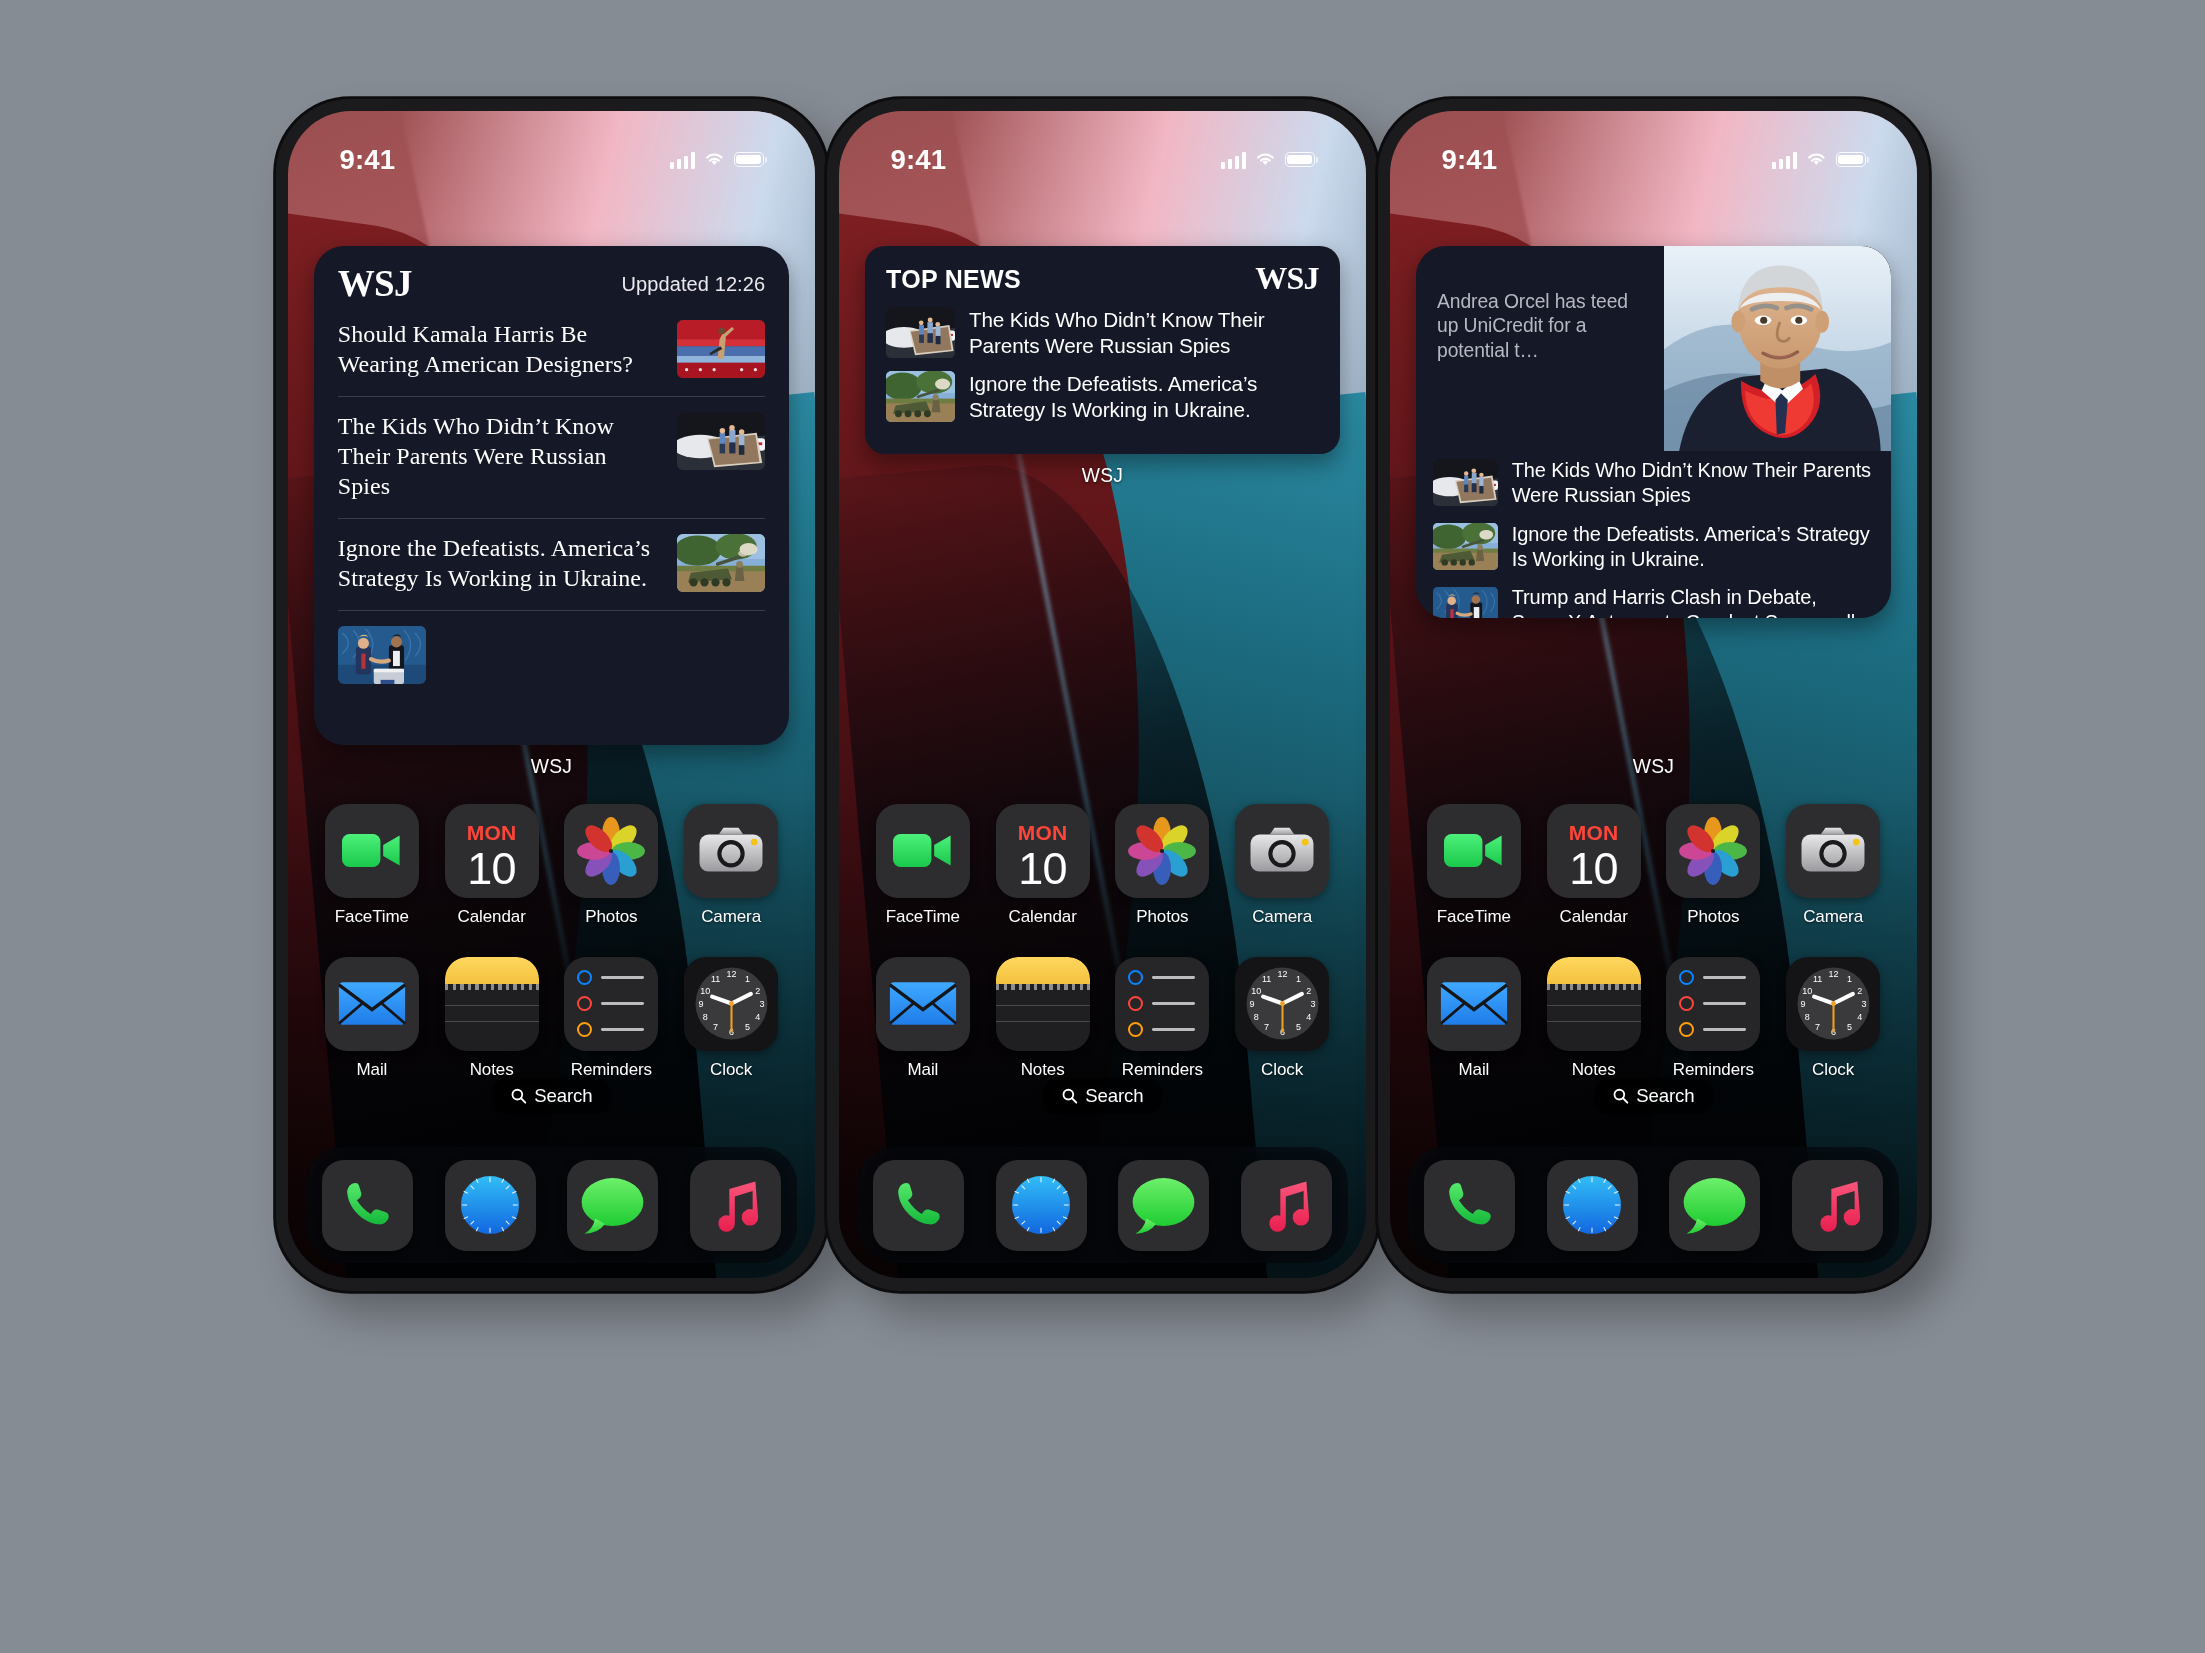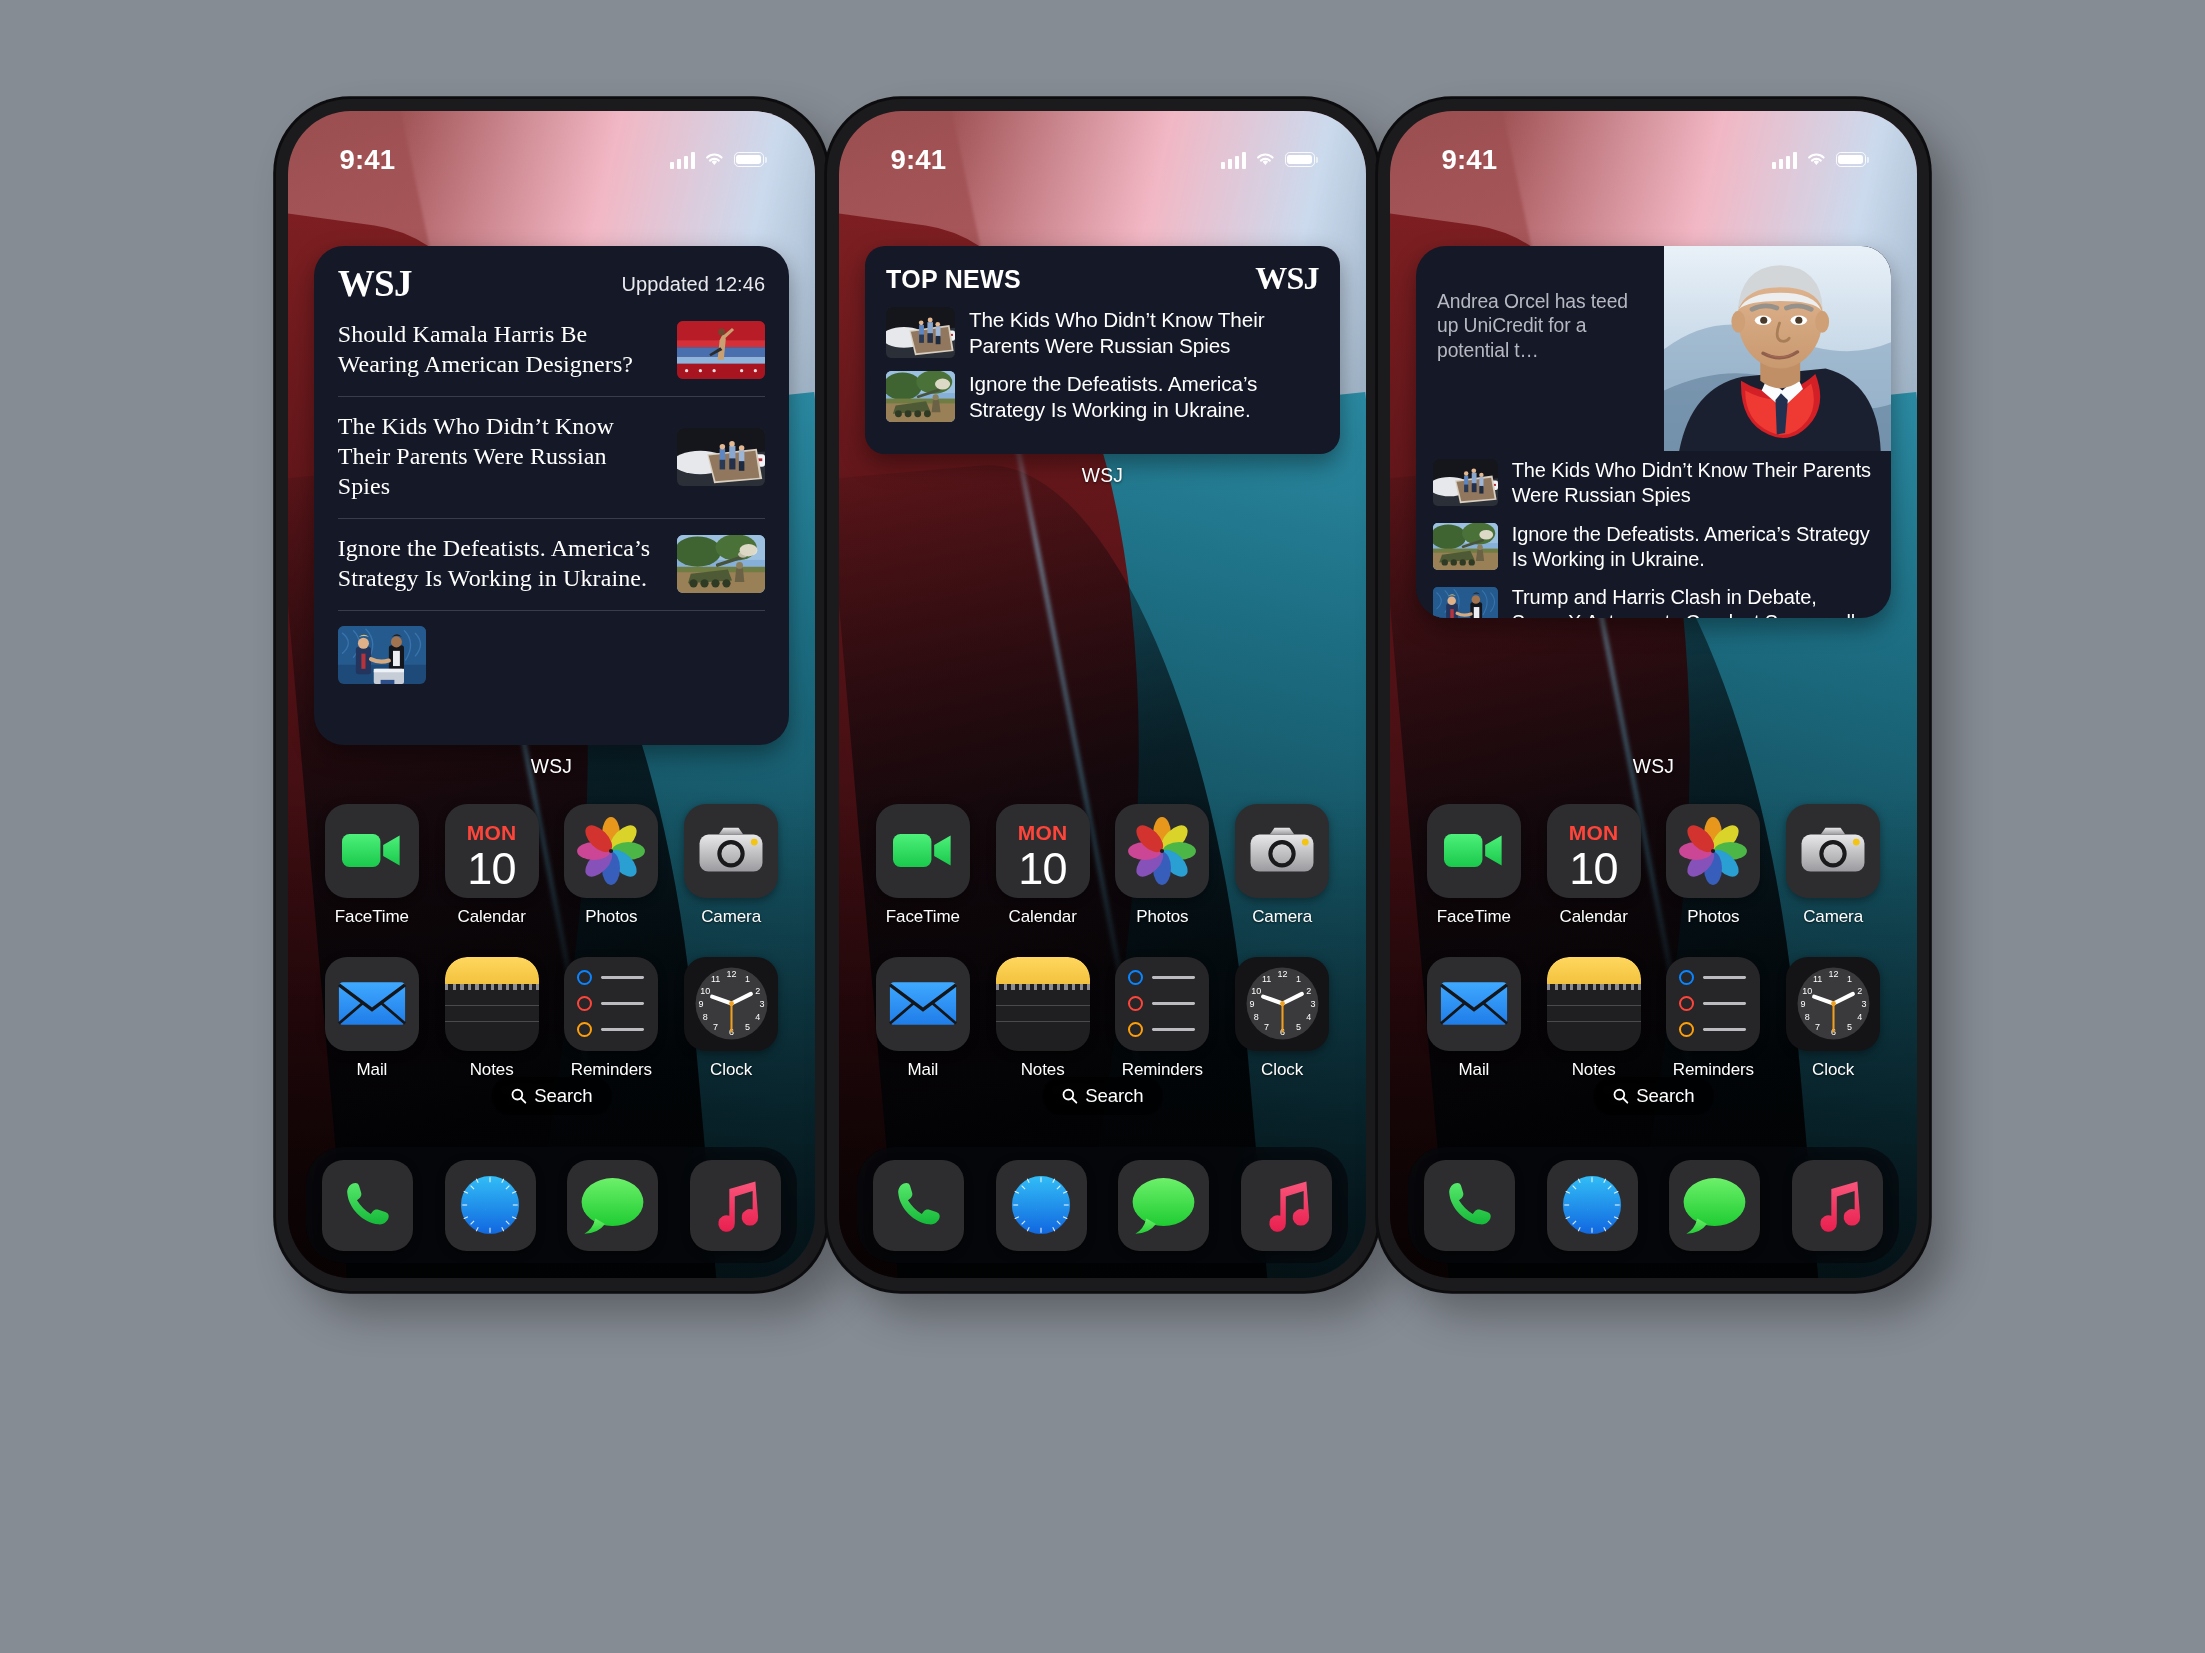--- a/index.html
+++ b/index.html
@@ -108,21 +108,21 @@
   
   .w-large { left:26px; right:26px; top:135px; height:499px; padding:23.4px 23.4px 6.9px; }
   .w-head { display:flex; align-items:flex-start; justify-content:space-between; margin-bottom:16.5px; }
   .wsj-logo {
     font-family:"Liberation Serif", serif;
     font-weight:700; color:#fff; line-height:.82;
     letter-spacing:-0.7px; font-size:37px;
   }
   .w-updated { color:#e9e9ee; font-size:20px; font-weight:400; letter-spacing:0.1px; padding-top:4.1px; }
   .art-row {
-    display:flex; align-items:center; justify-content:space-between;
+    display:flex; align-items:flex-start; justify-content:space-between;
     gap:15px; padding:15px 0 16.5px;
     border-top:1.1px solid rgba(255,255,255,.16);
   }
   .art-row.first { border-top:none; padding-top:4.1px; }
   .art-title-serif {
     font-family:"Liberation Serif", serif;
     color:#fff; font-size:24px; line-height:1.24; letter-spacing:0.1px;
     flex:1 1 auto;
   }
   .thumb { flex:0 0 auto; width:88px; height:58px; border-radius:6.2px; overflow:hidden; position:relative; background:#2a2f3a; }
@@ -253,21 +253,21 @@
           </div>
           <div class="batt">
               <i></i>
             </div>
         </div>
       </div>
 
       <div class="wcard w-large">
         <div class="w-head">
           <div class="wsj-logo">WSJ</div>
-          <div class="w-updated">Uppdated 12:46</div>
+          <div class="w-updated">Uppdated 12:26</div>
         </div>
 
         <div class="art-row first">
           <div class="art-title-serif">Should Kamala Harris Be Wearing American Designers?</div>
           <div class="thumb">
             <svg viewBox="0 0 128 84" preserveAspectRatio="none">
               <rect width="128" height="84" fill="#8c1420"></rect>
               <rect y="0" width="128" height="30" fill="#b81c26"></rect>
               <rect y="28" width="128" height="10" fill="#d4303a"></rect>
               <rect y="38" width="128" height="14" fill="#4a6fae"></rect>

